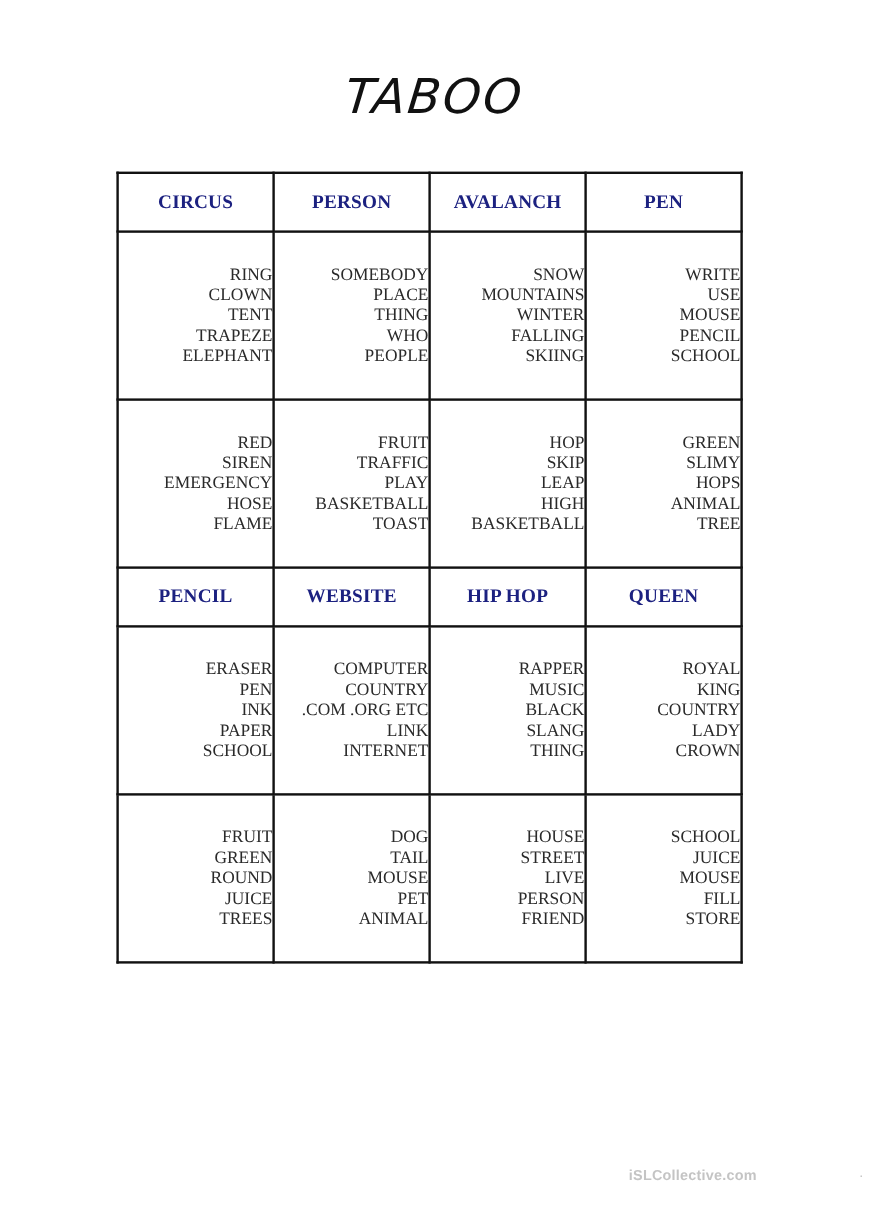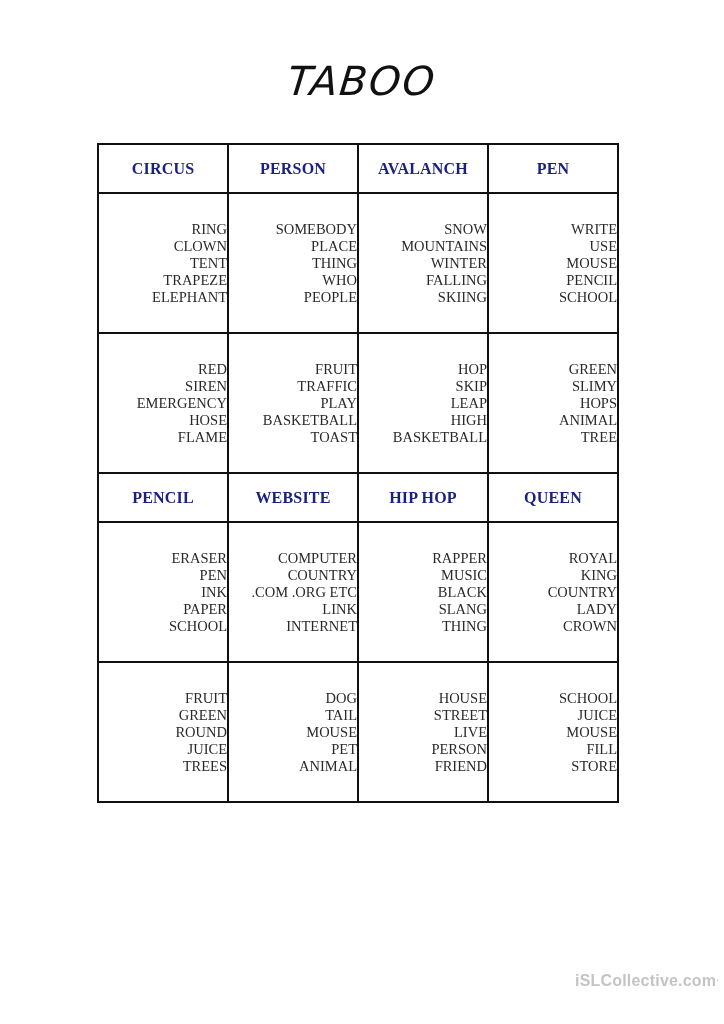--- a/index.html
+++ b/index.html
@@ -63,24 +63,24 @@
       font-size: 14.5px;
       line-height: 17px;
       color: #2a2a2a;
     }
     .word-list li {
       white-space: nowrap;
     }
     .watermark {
       position: absolute;
       top: 972px;
-      left: 575px;
+      left: 524px;
       font-family: "Liberation Sans", sans-serif;
       font-weight: bold;
-      font-size: 16px;
+      font-size: 12px;
       color: #c4c4c4;
       letter-spacing: 0.2px;
     }
     .watermark-dot {
       position: absolute;
       top: 970px;
       left: 716px;
       font-family: "Liberation Sans", sans-serif;
       font-size: 12px;
       color: #c4c4c4;

